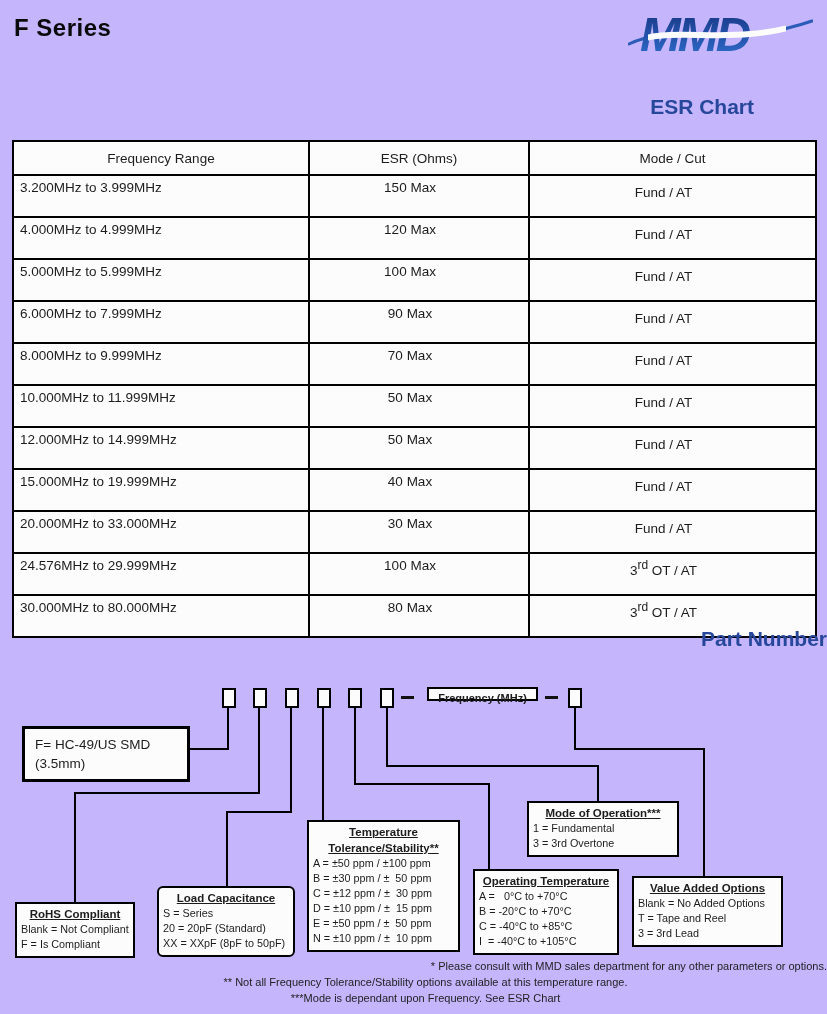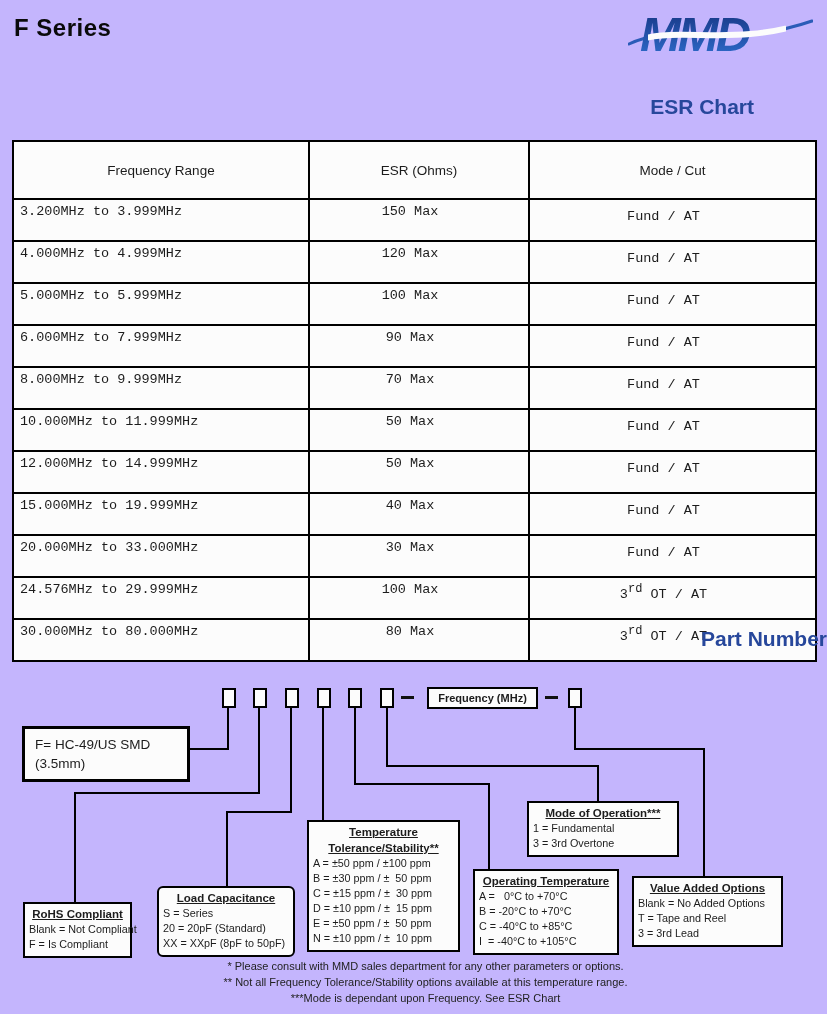--- a/index.html
+++ b/index.html
@@ -11,32 +11,32 @@
   .logo{position:absolute;left:628px;top:8px;width:185px;height:50px;}
 
   
   .sec-heading{position:absolute;font-size:21px;font-weight:bold;color:#27479b;text-align:right;}
   .esr-heading{top:95px;left:0;width:754px;}
   .pn-heading{top:627px;left:24px;width:803px;}
 
   
   table.esr{position:absolute;left:12px;top:140px;width:803px;border-collapse:collapse;table-layout:fixed;background:#fcfcfc;}
   table.esr, table.esr th, table.esr td{border:2px solid #000;}
-  table.esr th{height:32px;font-weight:normal;font-size:13.5px;text-align:center;vertical-align:middle;padding:12px;}
-  table.esr td{height:36px;font-size:13.5px;vertical-align:top;padding:4px 24px 0 6px;font-family:Liberation Mono, monospace;}
+  table.esr th{height:32px;font-weight:normal;font-size:13.5px;text-align:center;vertical-align:middle;padding:0;}
+  table.esr td{height:36px;font-size:13.5px;vertical-align:top;padding:4px 24px 0 6px;}
   td.c-range{text-align:left;padding-left:10px;}
   td.c-esr,td.c-mode{text-align:center;border-radius:9px;}
   .col-range{width:296px;}.col-esr{width:220px;}.col-mode{width:287px;}
   sup{font-size:12px;}
 
   
   .vline,.hline{position:absolute;background:#000;}
   .pnbox{position:absolute;width:14px;height:20px;border:2px solid #000;background:#fcfcfc;box-sizing:border-box;}
   .dash{position:absolute;width:13px;height:3px;background:#111;}
-  .freqbox{position:absolute;left:427px;top:687px;width:111px;height:22px;border:2px solid #000;box-sizing:border-box;
+  .freqbox{position:absolute;left:427px;top:687px;width:111px;height:14px;border:2px solid #000;box-sizing:border-box;
            font-size:11px;font-weight:bold;text-align:center;line-height:18px;background:#fcfcfc;}
   .seriesbox{position:absolute;left:22px;top:726px;width:168px;height:56px;border:3px solid #000;box-sizing:border-box;
              background:#fcfcfc;font-size:13.5px;line-height:19px;padding:6px 0 0 10px;}
   .lbx{position:absolute;border:2px solid #000;background:#fcfcfc;box-sizing:border-box;padding:2px 4px 4px 4px;}
   .lbx-title{font-size:11.5px;font-weight:bold;text-align:center;text-decoration:underline;line-height:16px;white-space:pre;}
   .lbx-title .nound{text-decoration:none;}
   .lbx-line{font-size:10.8px;line-height:15px;white-space:pre;}
   .footnote{position:absolute;left:24px;width:803px;text-align:center;font-size:11px;color:#222;}
 </style>
 </head>
@@ -168,39 +168,39 @@
 
   <div class="vline" style="left:574px;top:708px;width:2px;height:42px;"></div>
   <div class="hline" style="left:574px;top:748px;width:131px;height:2px;"></div>
   <div class="vline" style="left:703px;top:748px;width:2px;height:129px;"></div>
 
   <div class="seriesbox">
     <div>F= HC-49/US SMD</div>
     <div>(3.5mm)</div>
   </div>
 
-  <div class="lbx" style="left:23px;top:902px;width:109px;">
+  <div class="lbx" style="left:15px;top:902px;width:120px;">
     <div class="lbx-title">RoHS Compliant</div>
     <div class="lbx-line">Blank = Not Compliant</div>
     <div class="lbx-line">F = Is Compliant</div>
   </div>
 
   <div class="lbx" style="left:157px;top:886px;width:138px;border-radius:6px;">
     <div class="lbx-title">Load Capacitance</div>
     <div class="lbx-line">S = Series</div>
     <div class="lbx-line">20 = 20pF (Standard)</div>
     <div class="lbx-line">XX = XXpF (8pF to 50pF)</div>
   </div>
 
   <div class="lbx" style="left:307px;top:820px;width:153px;">
     <div class="lbx-title">Temperature</div>
     <div class="lbx-title">Tolerance/Stability**</div>
     <div class="lbx-line">A = ±50 ppm / ±100 ppm</div>
     <div class="lbx-line">B = ±30 ppm / ±  50 ppm</div>
-    <div class="lbx-line">C = ±15 ppm / ±  30 ppm</div>
+    <div class="lbx-line">C = ±12 ppm / ±  30 ppm</div>
     <div class="lbx-line">D = ±10 ppm / ±  15 ppm</div>
     <div class="lbx-line">E = ±50 ppm / ±  50 ppm</div>
     <div class="lbx-line">N = ±10 ppm / ±  10 ppm</div>
   </div>
 
   <div class="lbx" style="left:473px;top:869px;width:146px;">
     <div class="lbx-title">Operating Temperature</div>
     <div class="lbx-line">A =   0°C to +70°C</div>
     <div class="lbx-line">B = -20°C to +70°C</div>
     <div class="lbx-line">C = -40°C to +85°C</div>
@@ -213,17 +213,17 @@
     <div class="lbx-line">3 = 3rd Overtone</div>
   </div>
 
   <div class="lbx" style="left:632px;top:876px;width:151px;">
     <div class="lbx-title">Value Added Options</div>
     <div class="lbx-line">Blank = No Added Options</div>
     <div class="lbx-line">T = Tape and Reel</div>
     <div class="lbx-line">3 = 3rd Lead</div>
   </div>
 
-  <div class="footnote" style="top:960px;">* Please consult with MMD sales department for any other parameters or options.</div>
+  <div class="footnote" style="top:960px;text-align:right;">* Please consult with MMD sales department for any other parameters or options.</div>
   <div class="footnote" style="top:976px;">** Not all Frequency Tolerance/Stability options available at this temperature range.</div>
   <div class="footnote" style="top:992px;">***Mode is dependant upon Frequency. See ESR Chart</div>
 
 </div>
 
 </body></html>

